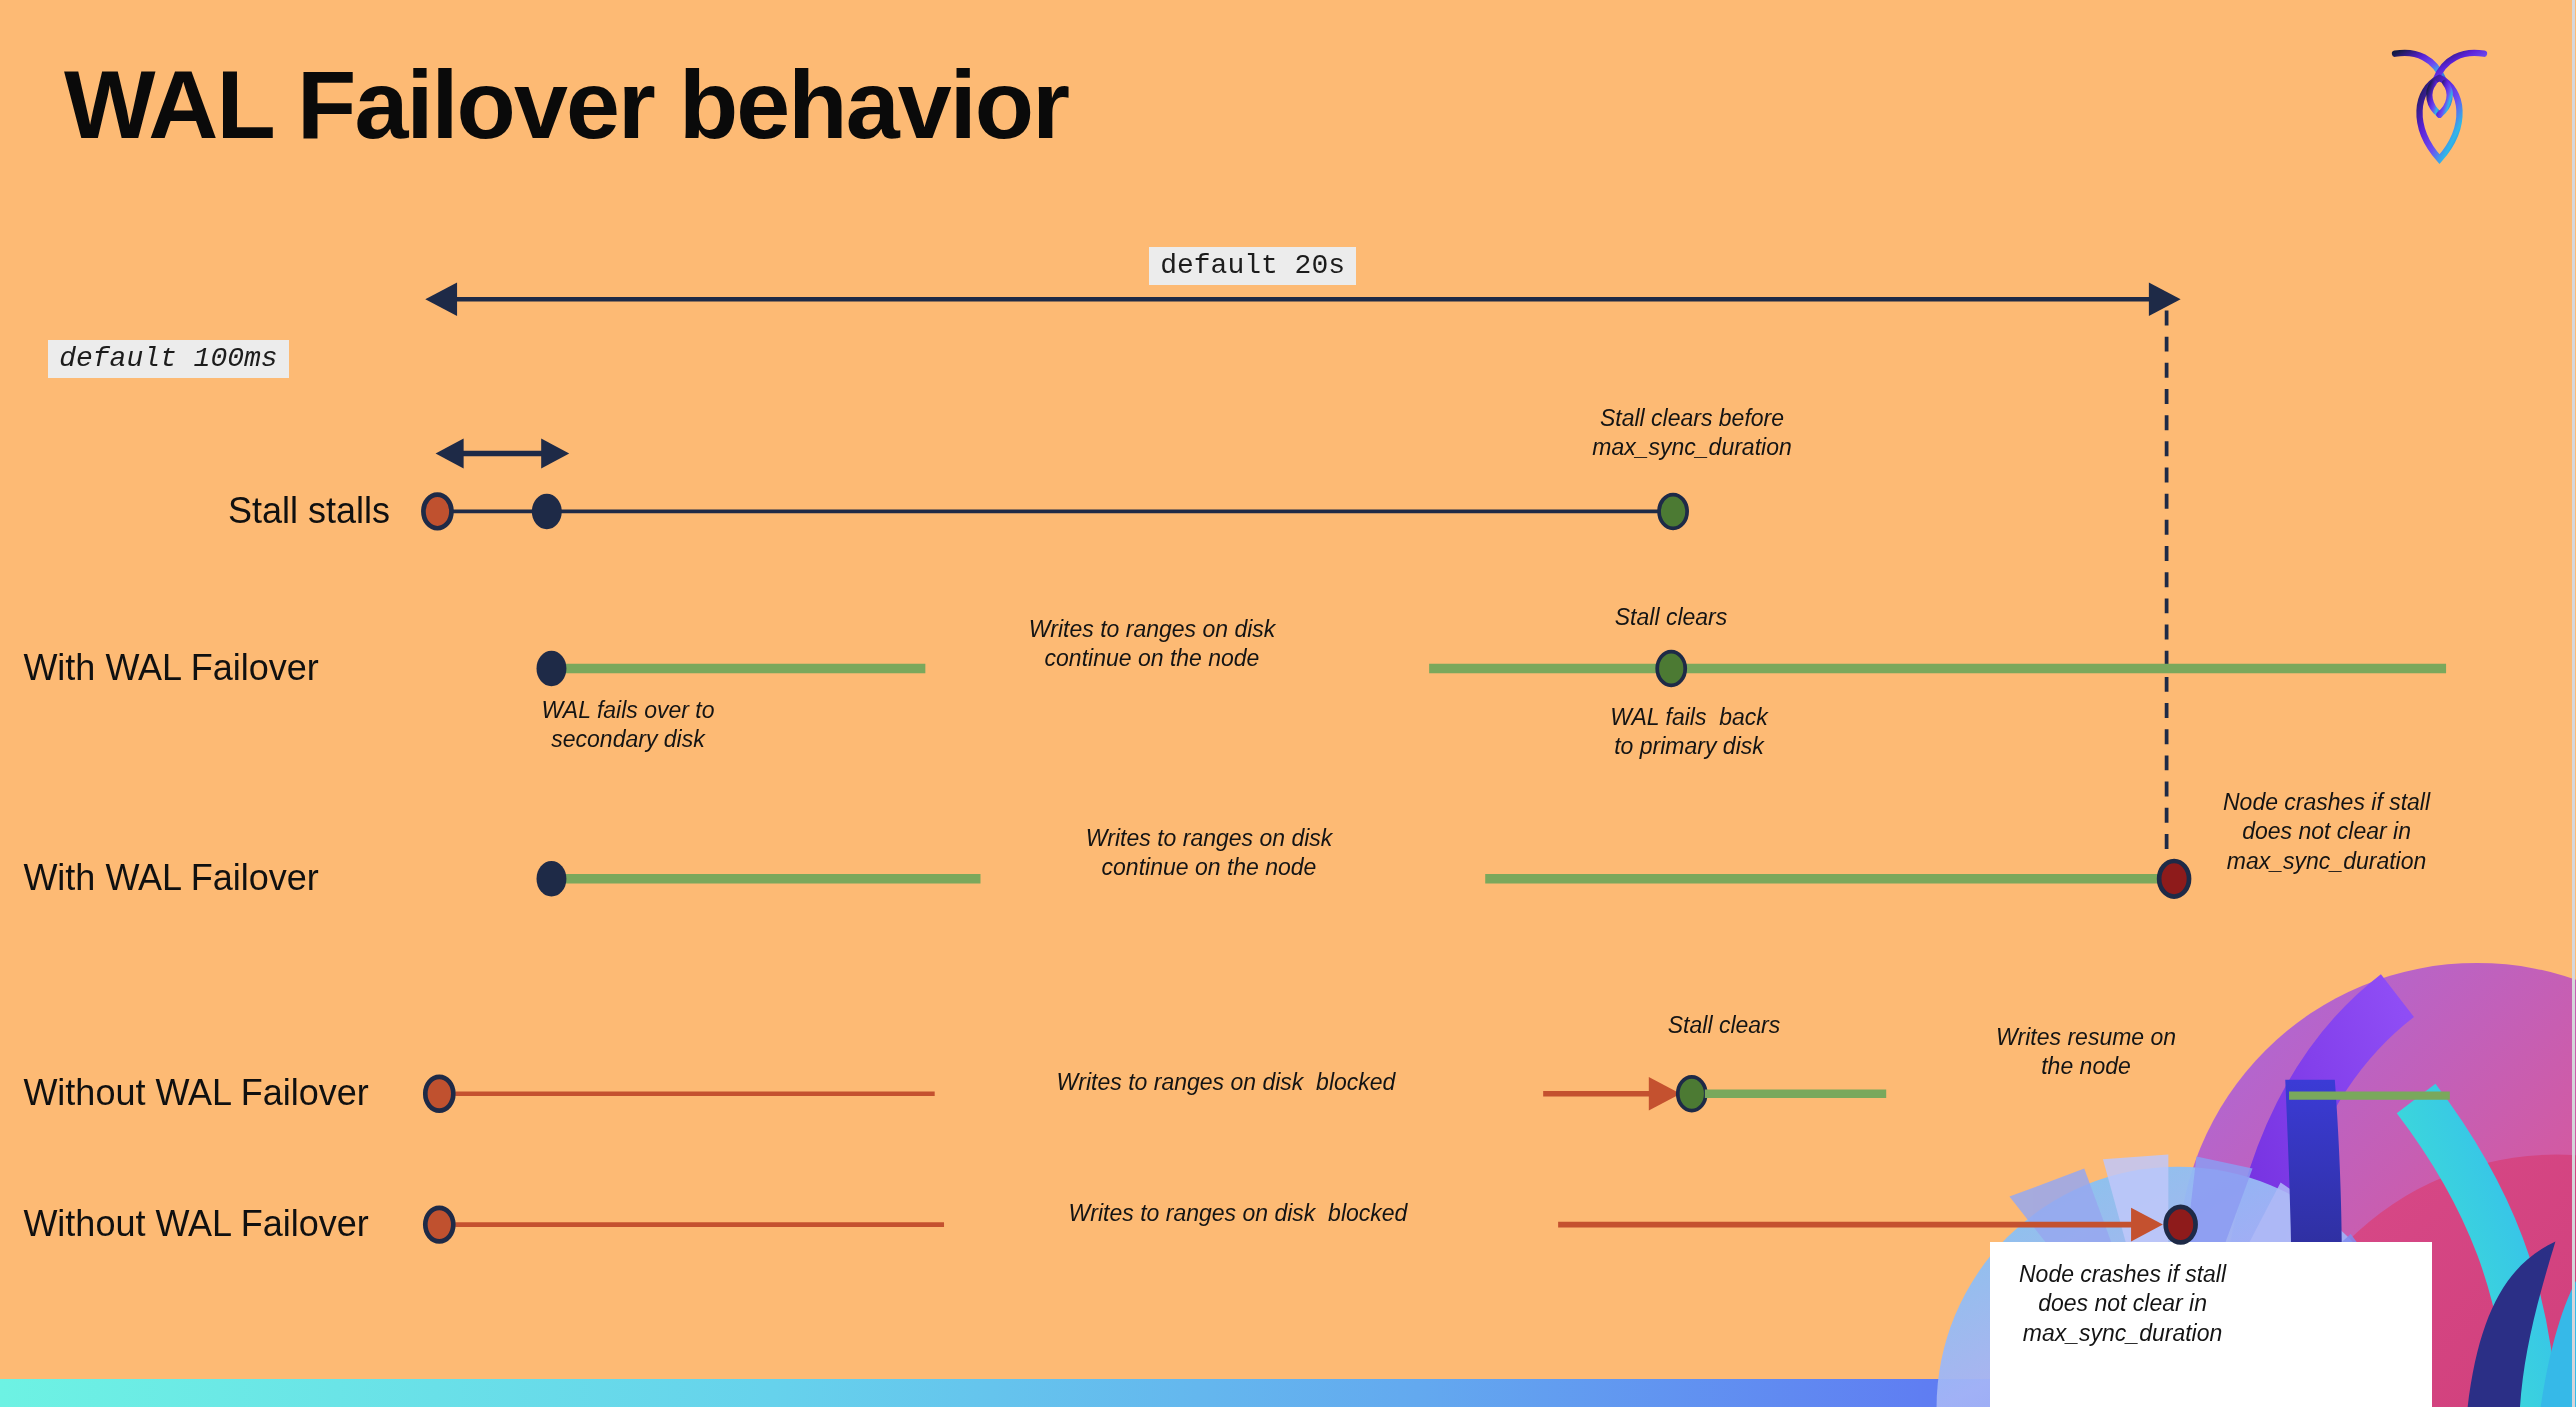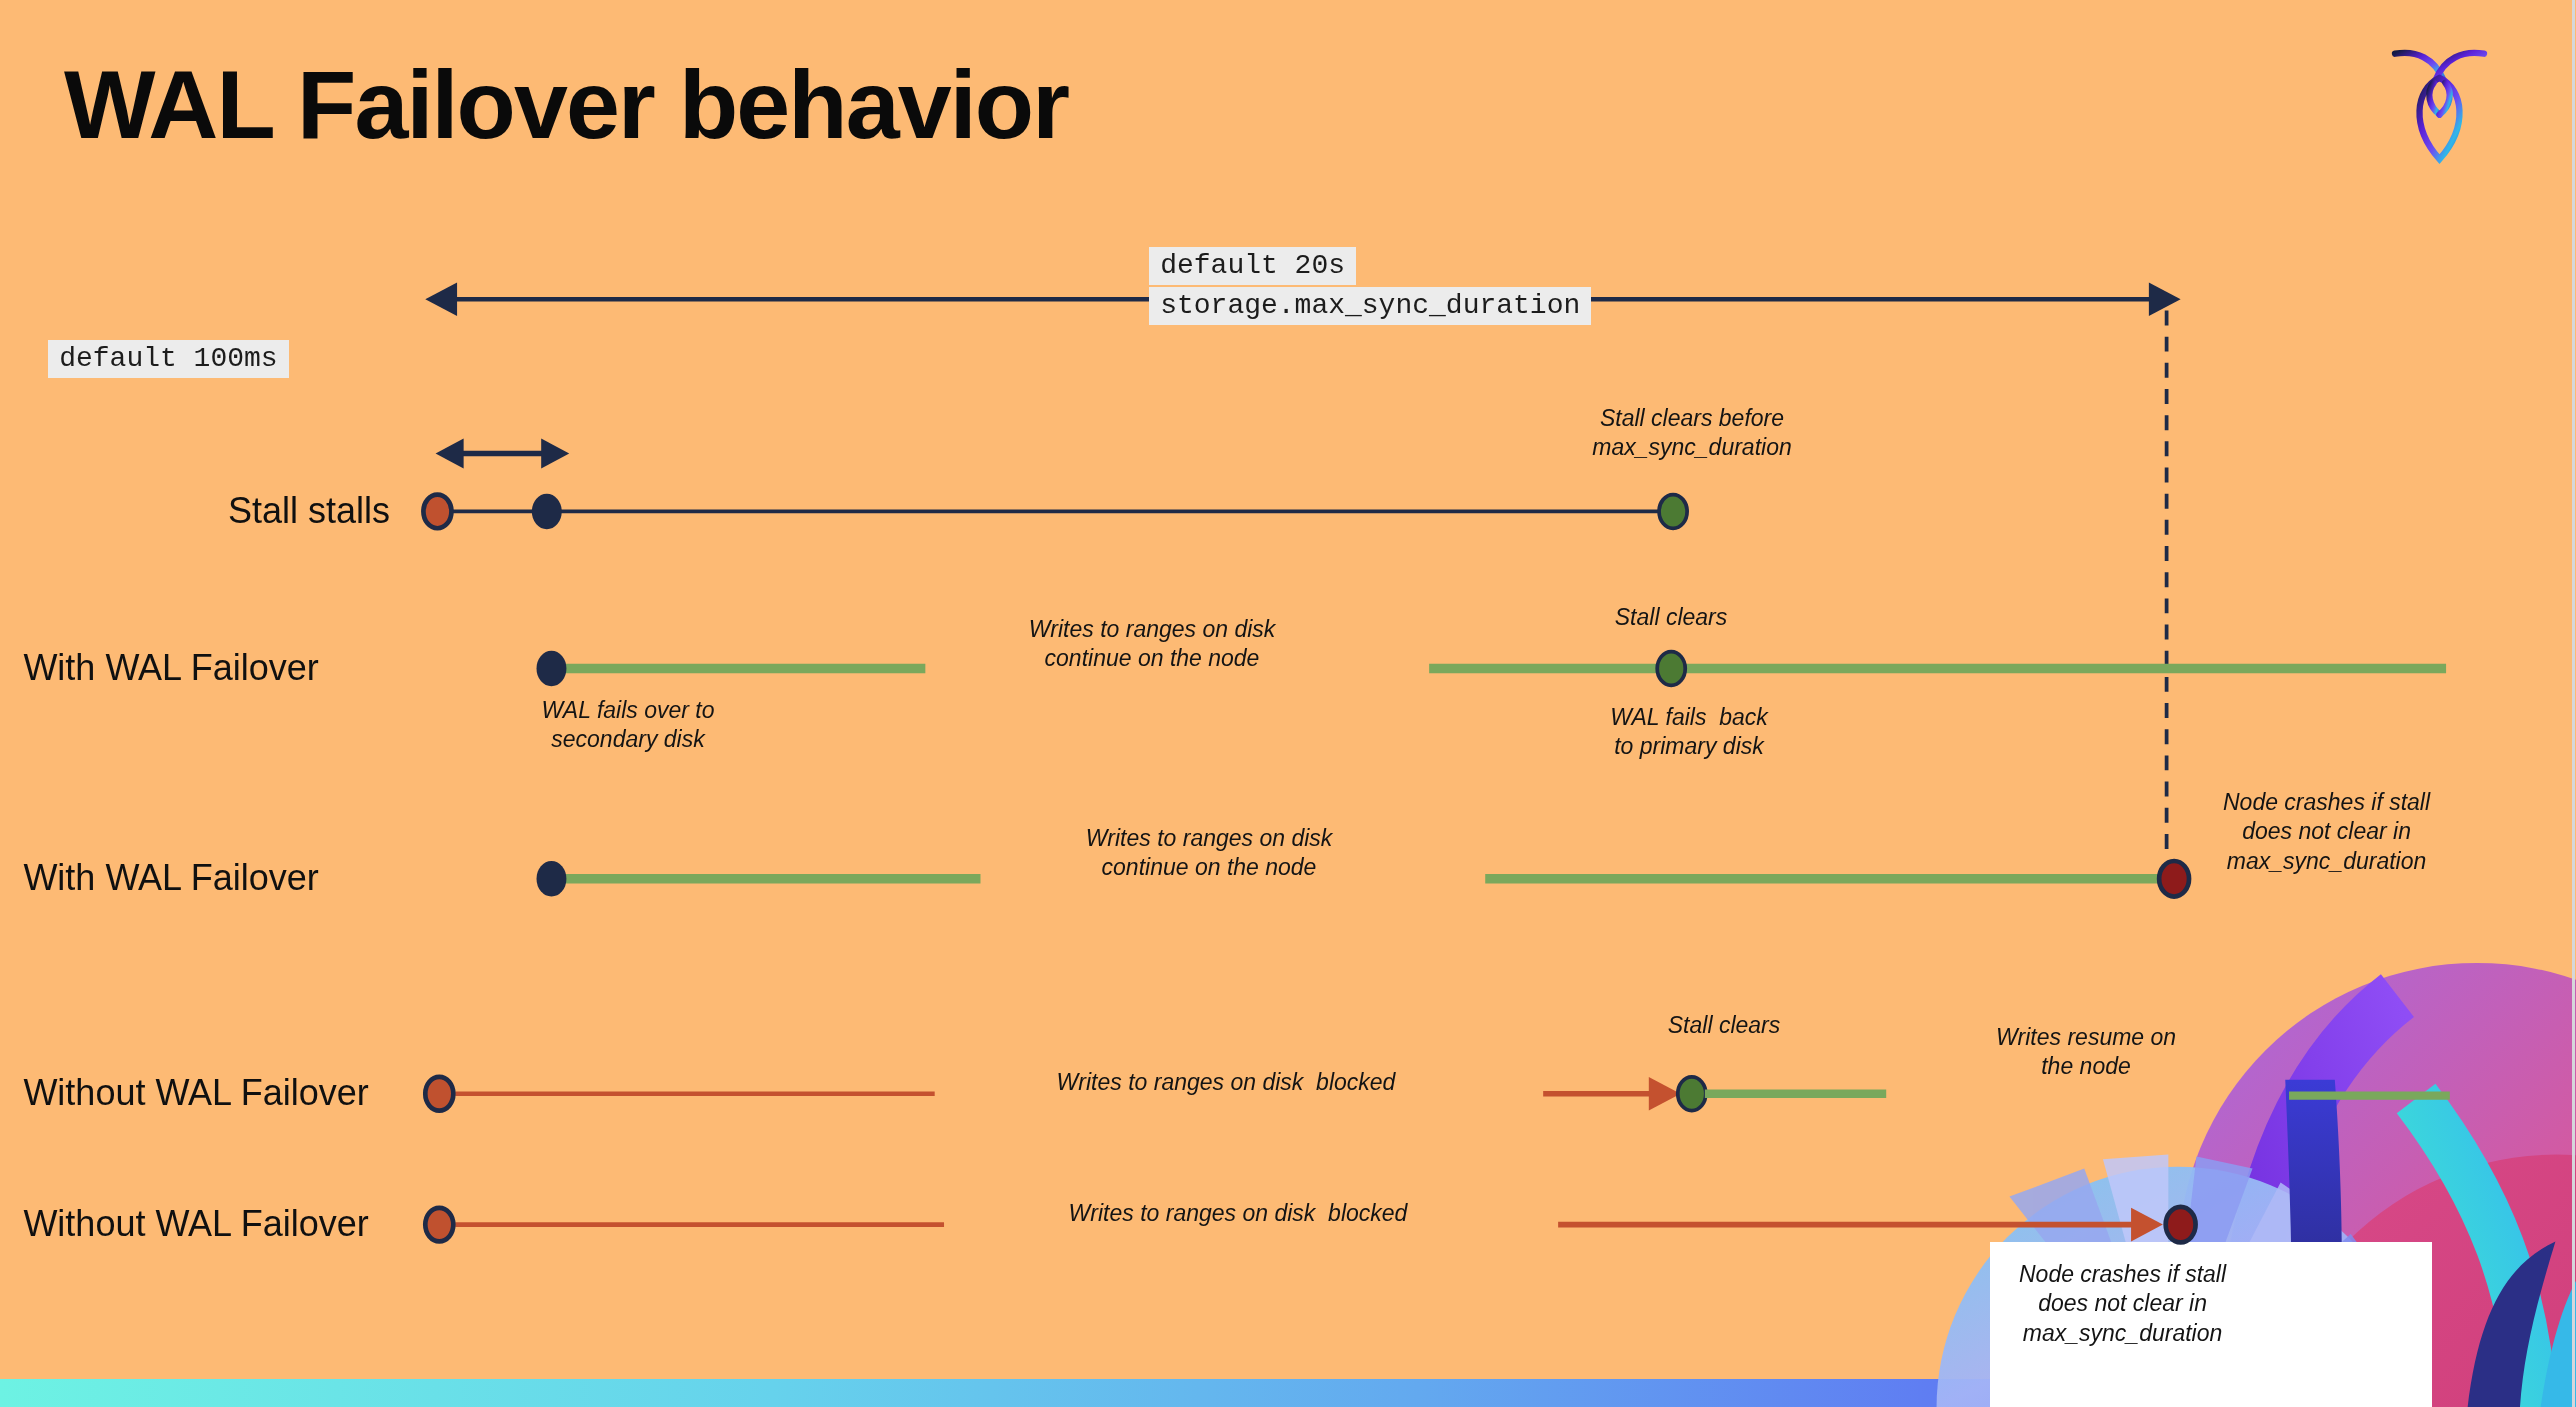--- a/index.html
+++ b/index.html
@@ -14,21 +14,21 @@
     overflow:hidden;font-family:"Liberation Sans",sans-serif;color:var(--text);
   }
   .title{
     position:absolute;left:64px;top:49px;font-size:97px;font-weight:800;
     letter-spacing:-1.9px;color:#0a0a0a;z-index:11;
   }
   .logo{position:absolute;left:2391px;top:45px;width:97px;height:120px;z-index:11;}
   .code-block{position:absolute;z-index:12;font-family:"Liberation Mono","DejaVu Sans Mono",monospace;font-size:28px;color:#1c1c1c;line-height:1.0;padding-left:20px;}
   .code-line{display:table;background:var(--code-bg);padding:4.7px 11.2px 5.6px 11.2px;margin-bottom:1.9px;}
   .code-max-sync{left:1129px;top:247px;}
-  .code-unhealthy{left:28px;top:340px;}
+  .code-unhealthy{left:28px;top:340px;font-style:italic;}
   .diagram-svg{position:absolute;left:0;top:0;width:2576px;height:1408px;z-index:10;pointer-events:none;}
   .row-label{position:absolute;font-size:36px;color:#101010;z-index:11;white-space:nowrap;}
   .callout{
     position:absolute;font-size:23px;line-height:1.28;color:#141414;z-index:11;
     white-space:pre-wrap;text-align:center;transform:translateX(-50%);font-style:italic;
   }
   .callout.left-align{text-align:center;transform:none;}
   .footer-bar{
     position:absolute;left:0;top:1379px;width:2576px;height:29px;z-index:1;
     background:linear-gradient(90deg,#6df2e3 0%,#66d2ec 30%,#63a9ef 55%,#5f7df2 75%,#5c5cf0 90%,#5b4ff0 100%);
@@ -112,21 +112,20 @@
       <path d="M 96 9 C 74 5 55 14 46 36"></path>
       <path d="M 50 34 C 75 46 80 84 50 118 C 20 84 25 46 50 34 Z"></path>
       <path d="M 50 118 L 50 72"></path>
       <path d="M 50 72 C 39 63 36 49 44 39"></path>
       <path d="M 50 72 C 61 63 64 49 56 39"></path>
     </g>
   </svg>
 
   <div class="code-block code-max-sync">
     <div class="code-line">default 20s</div>
-    <div class="code-line">storage.max_sync_duration</div>
   </div>
   <div class="code-block code-unhealthy">
     <div class="code-line">default 100ms</div>
   </div>
 
   <svg class="diagram-svg" viewBox="0 0 2756 1506">
 
     <g>
       <line x1="482" y1="320" x2="2308" y2="320" stroke="var(--navy)" stroke-width="5"></line>
       <polygon points="455,320 489,302 489,338" fill="var(--navy)"></polygon>

